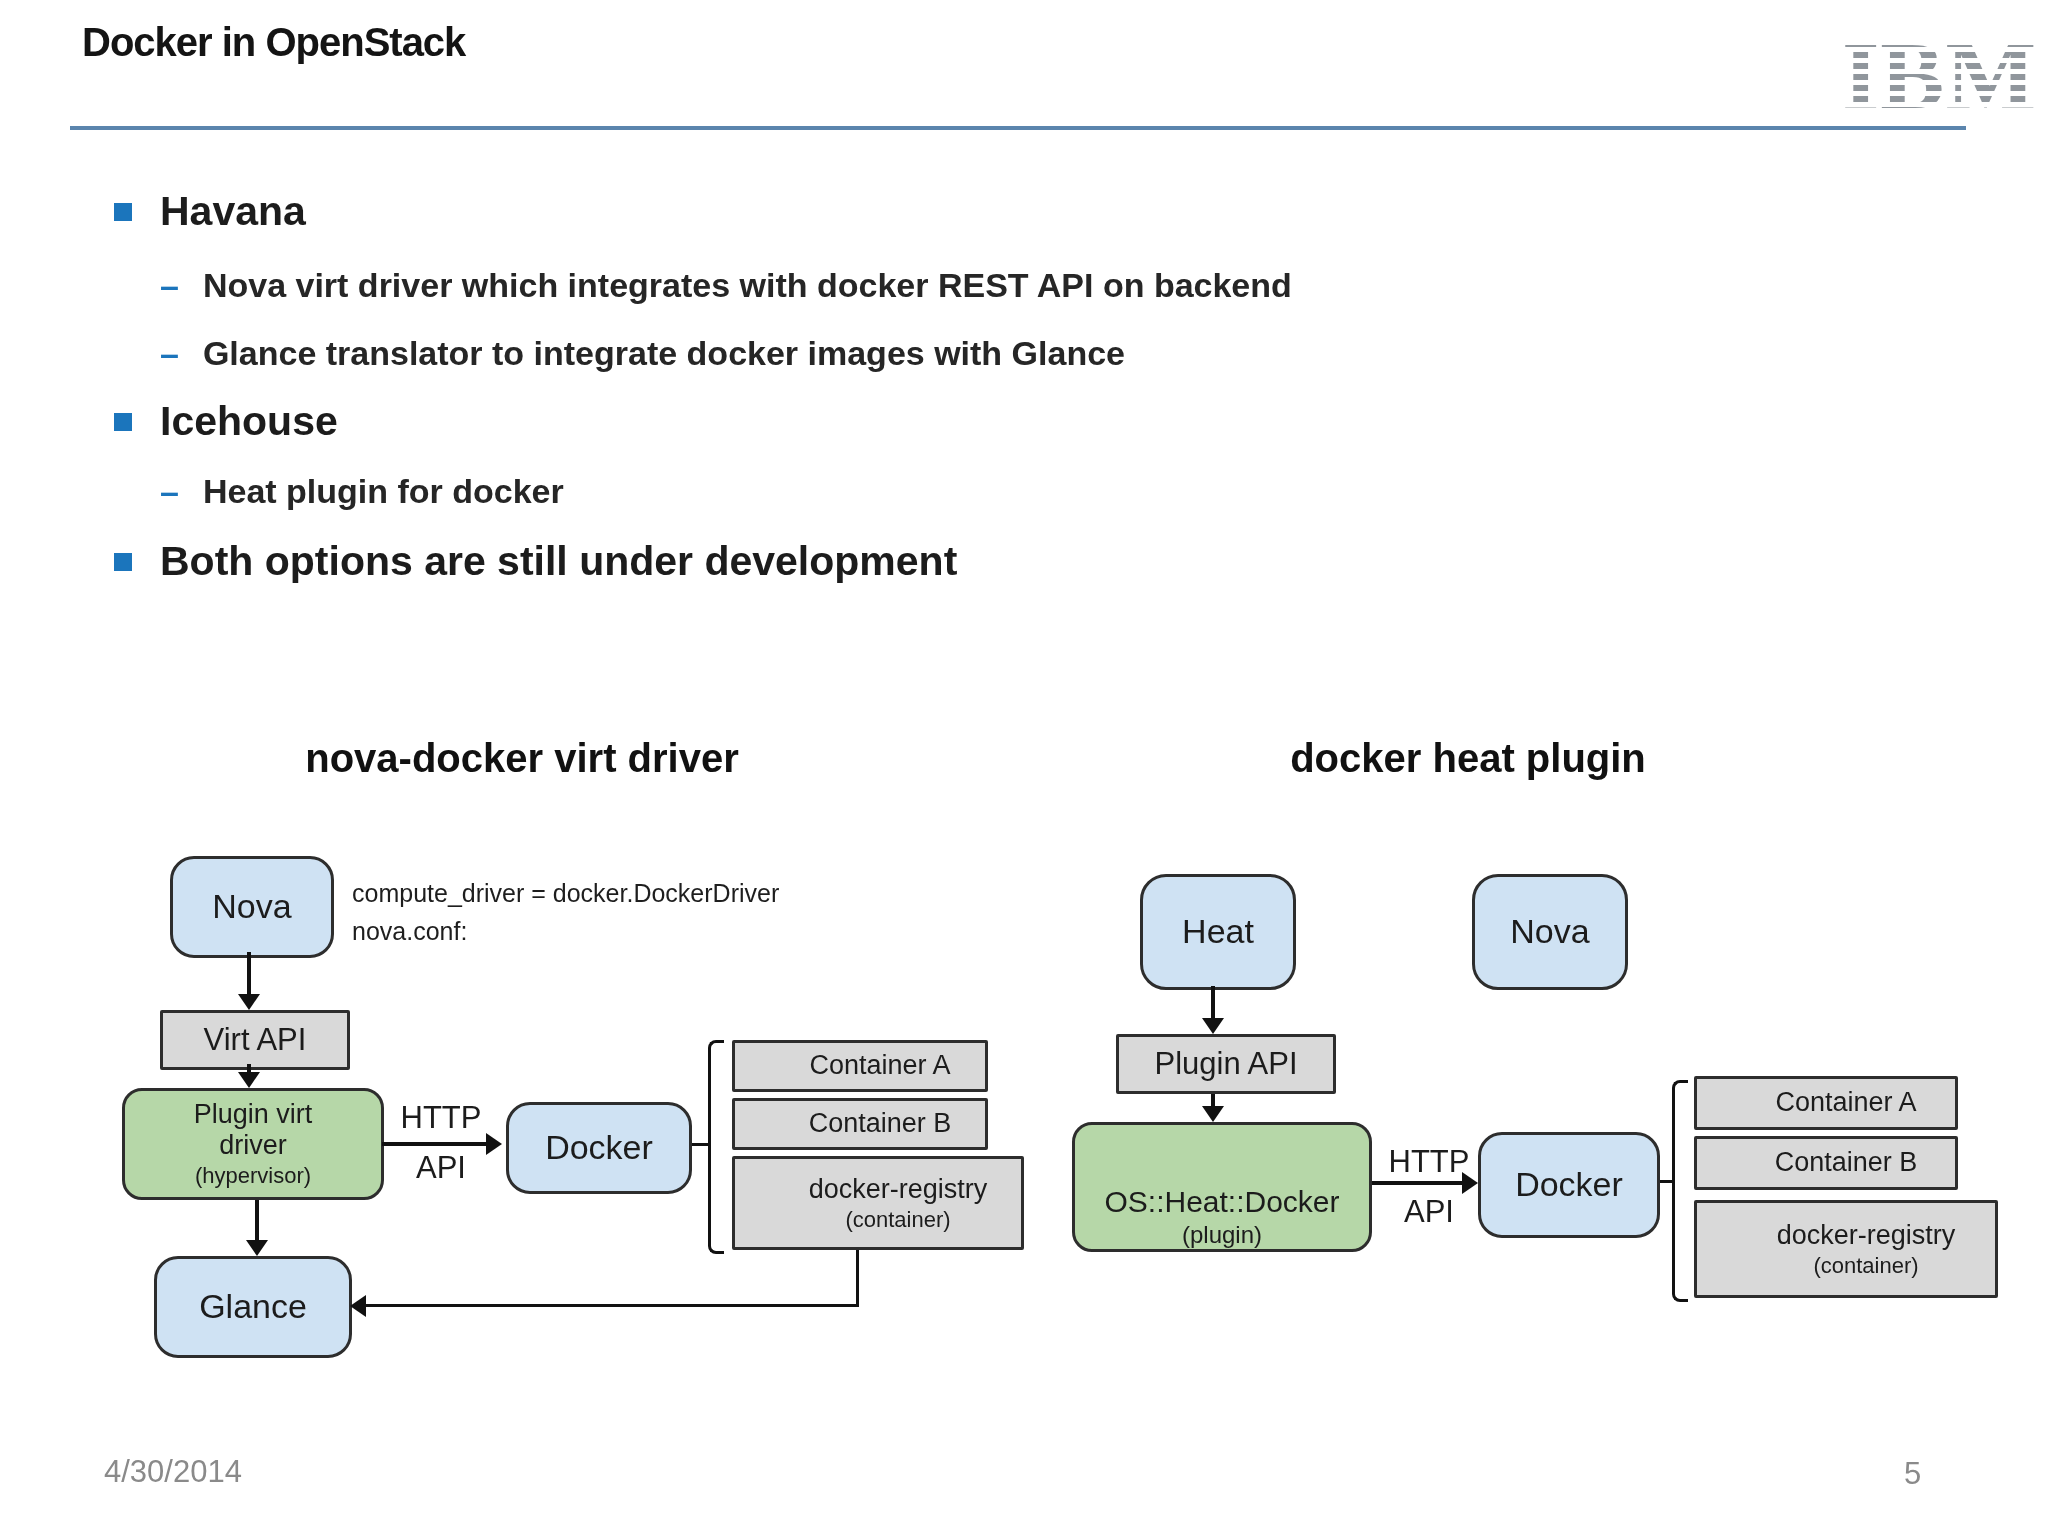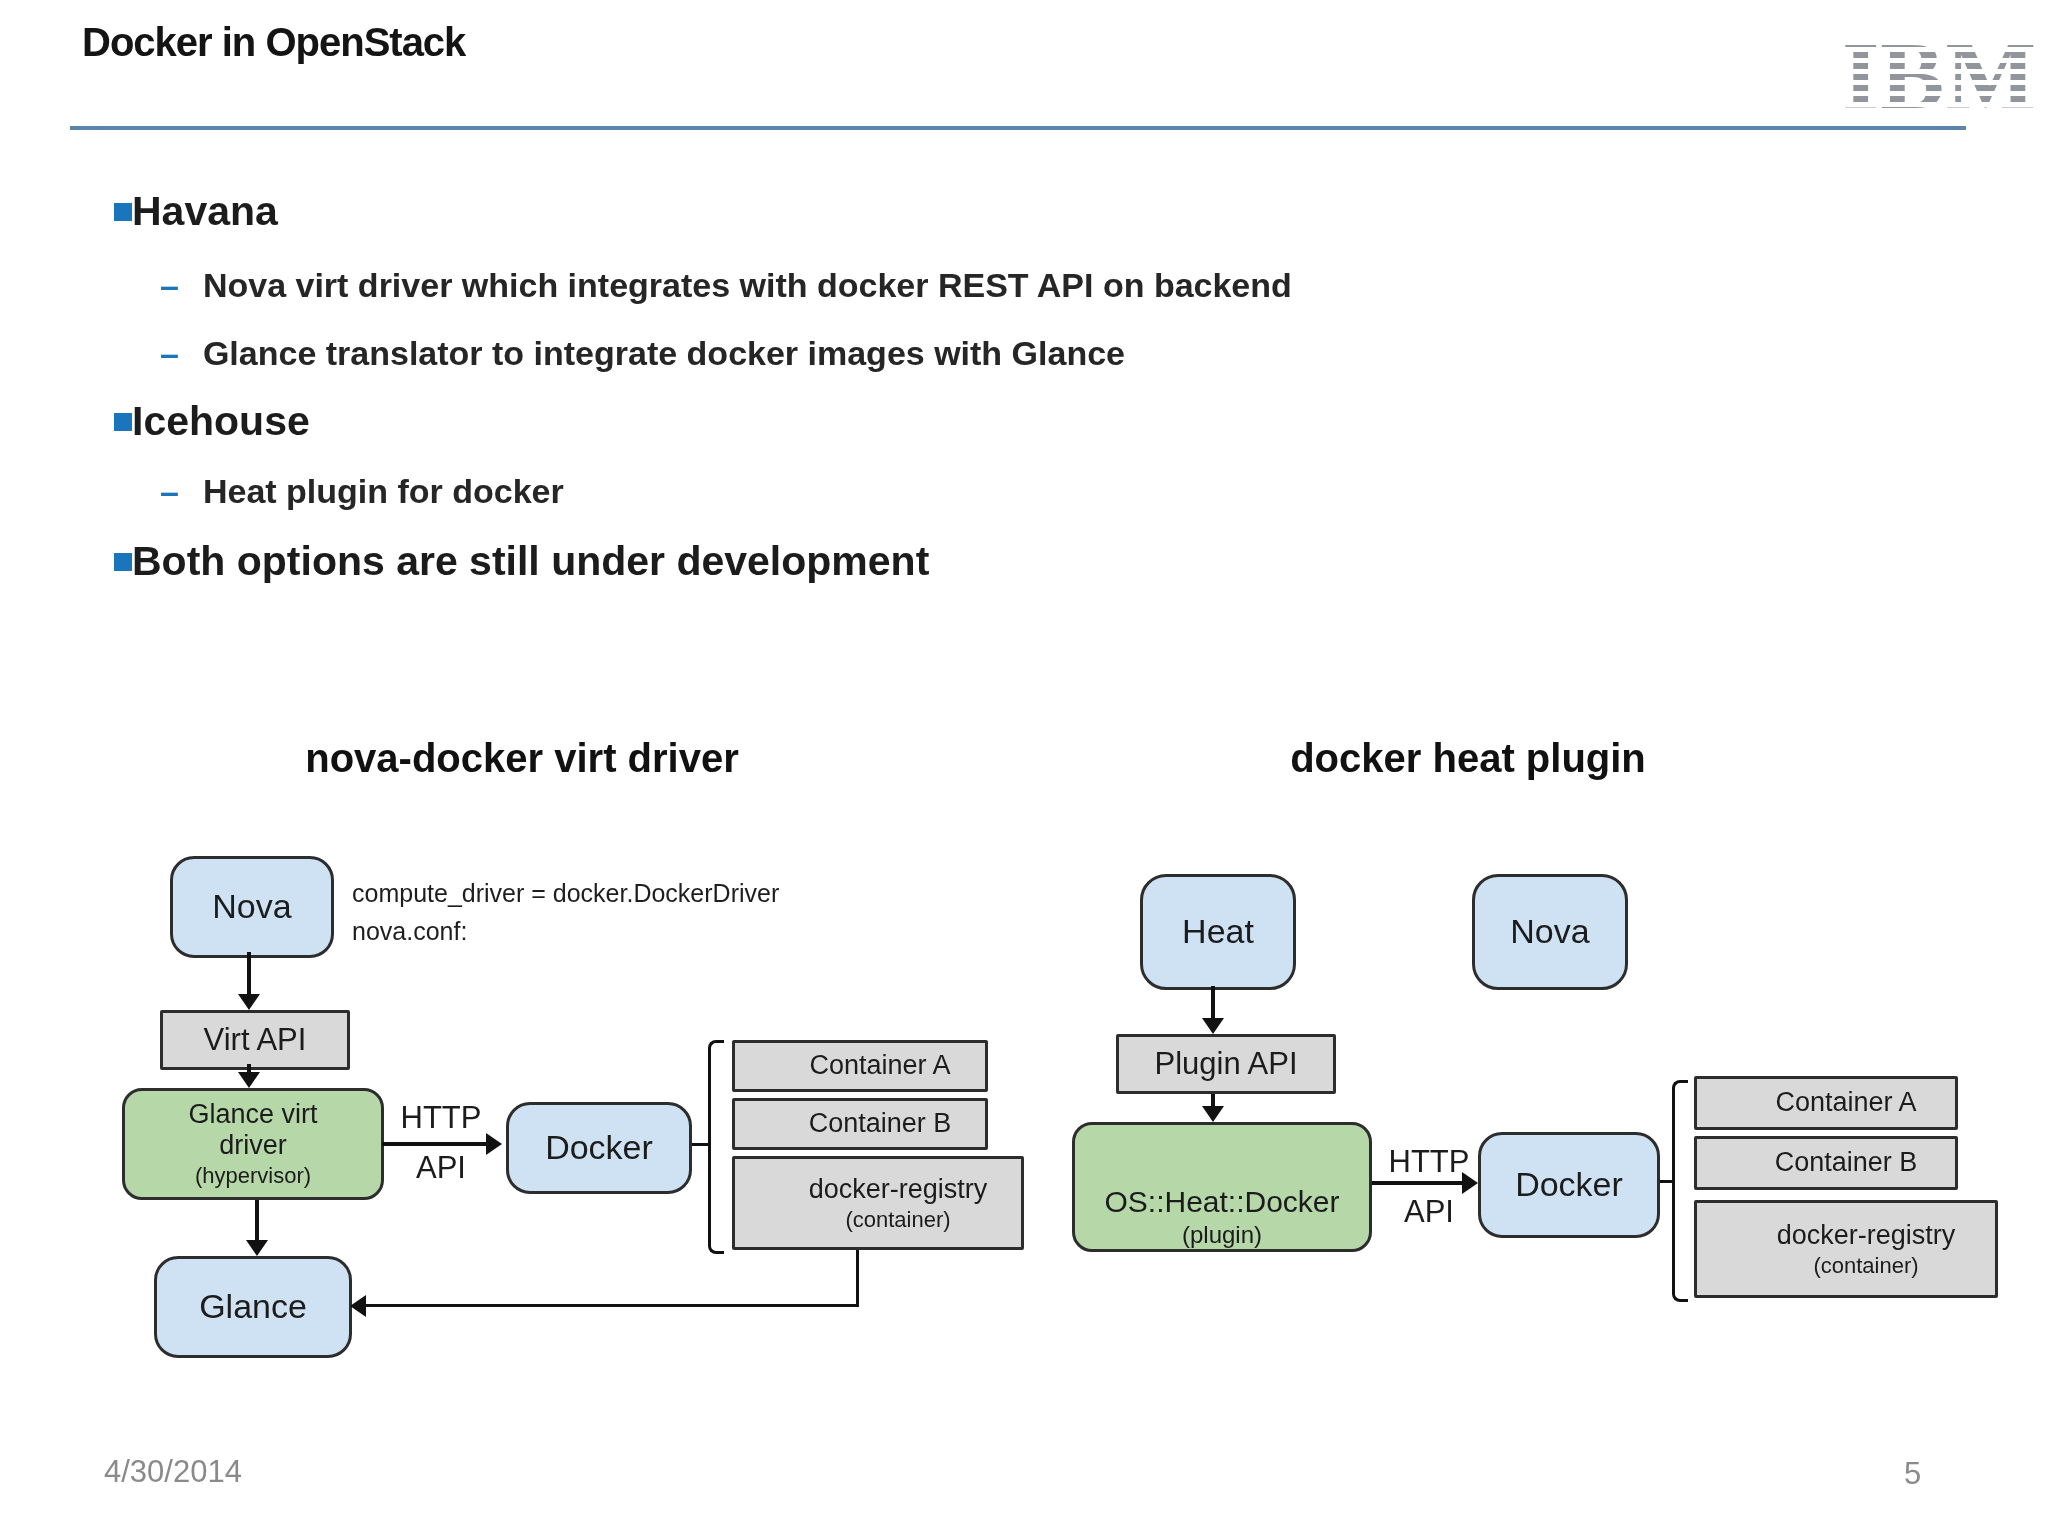--- a/index.html
+++ b/index.html
@@ -14,21 +14,21 @@
   .title-rule{left:70px;top:126px;width:1896px;height:4px;background:#5b85ad;}
   .ibm-logo{
     left:1842px;top:30px;font-family:"Liberation Serif",serif;font-weight:bold;
     font-size:96px;line-height:92px;letter-spacing:1px;color:transparent;
     background:repeating-linear-gradient(to bottom,#90969c 0px,#90969c 6px,#ffffff 6px,#ffffff 11px);
     -webkit-background-clip:text;background-clip:text;
   }
 
   
   .row{position:absolute;display:flex;align-items:flex-start;}
-  .l1{left:114px;font-size:41px;font-weight:bold;color:#1c1c1c;}
+  .l1{left:114px;gap:28px;font-size:41px;font-weight:bold;color:#1c1c1c;}
   .l2{left:160px;gap:24px;font-size:34px;font-weight:bold;color:#262626;}
   .sq{width:18px;height:18px;background:#1b75bc;margin-top:15px;flex:none;}
   .dash{color:#1b75bc;flex:none;}
 
   
   .dheading{position:absolute;width:620px;text-align:center;font-size:40px;font-weight:bold;color:#111;}
   .node{
     position:absolute;display:flex;flex-direction:column;align-items:center;justify-content:center;
     border:3px solid #2d2d2d;color:#1c1c1c;text-align:center;line-height:1.15;
   }
@@ -103,21 +103,21 @@
 <div class="head-down" style="left:238px;top:994px;"></div>
 
 <div class="node gray f31" style="left:160px;top:1010px;width:184px;height:54px;">
   <span>Virt API</span>
 </div>
 
 <div class="vshaft" style="left:247px;top:1064px;height:10px;"></div>
 <div class="head-down" style="left:238px;top:1072px;"></div>
 
 <div class="node green" style="left:122px;top:1088px;width:256px;height:106px;font-size:27px;">
-  <span>Glance virt</span>
+  <span>Plugin virt</span>
   <span>driver</span>
   <span class="sub">(hypervisor)</span>
 </div>
 
 <div class="lbl" style="left:398px;top:1100px;">HTTP</div>
 <div class="hshaft" style="left:382px;top:1142px;width:104px;"></div>
 <div class="head-right" style="left:486px;top:1133px;"></div>
 <div class="lbl" style="left:398px;top:1150px;">API</div>
 
 <div class="node blue f34" style="left:506px;top:1102px;width:180px;height:86px;">

